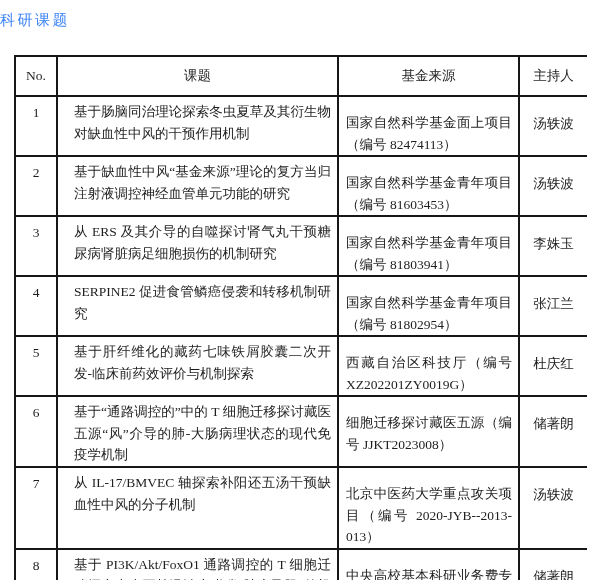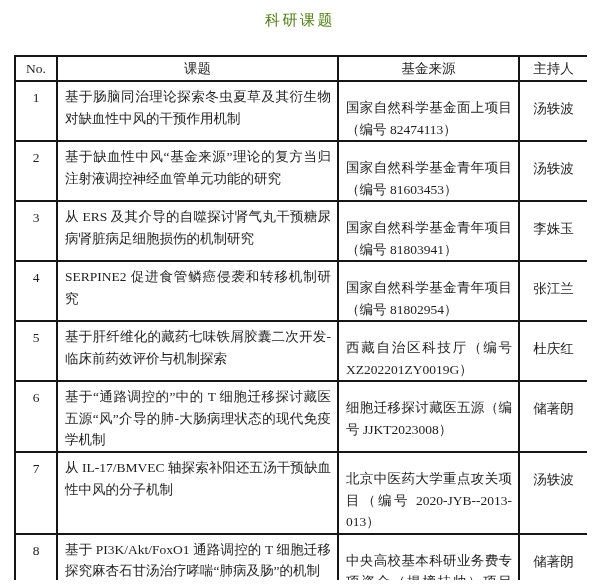--- a/index.html
+++ b/index.html
@@ -13,24 +13,23 @@
     background: #ffffff;
     overflow: hidden;
     font-family: "Liberation Serif", "DejaVu Serif", serif;
     color: #1e1e1e;
   }
   .doc-title {
     position: absolute;
     top: 11px;
     left: 0;
     width: 600px;
-    text-align: center;
     font-size: 15px;
     letter-spacing: 2.5px;
-    color: #4d7c0f;
+    color: #3b82f6;
   }
   .table-wrap {
     position: absolute;
     left: 14px;
     top: 55px;
     width: 573px;
     height: 525px;
     overflow: hidden;
   }
   table.research-table {
@@ -40,29 +39,29 @@
   }
   .research-table th,
   .research-table td {
     border: 2px solid #161616;
     font-weight: normal;
     font-size: 13.5px;
     line-height: 21.5px;
     padding: 0;
     overflow: hidden;
   }
-  .research-table thead tr { height: 25px; }
+  .research-table thead tr { height: 40px; }
   .research-table th {
     text-align: center;
     vertical-align: middle;
     font-size: 13.5px;
   }
   .research-table td { vertical-align: top; }
   td.cell-no     { text-align: center; padding-top: 5px; }
-  td.cell-topic  { text-align: justify; padding: 4px 6px 0 7px; margin-left: 20px; }
+  td.cell-topic  { text-align: justify; padding: 4px 6px 0 16px; margin-left: 20px; }
   td.cell-fund   { text-align: justify; padding: 15px 6px 0 7px; }
   td.cell-leader { text-align: center; padding-top: 16px; }
 
   tbody tr:nth-child(1) { height: 51px; }
   tbody tr:nth-child(2) { height: 55px; }
   tbody tr:nth-child(3) { height: 53px; }
   tbody tr:nth-child(4) { height: 49px; }
   tbody tr:nth-child(5) { height: 50px; }
   tbody tr:nth-child(6) { height: 71px; }
   tbody tr:nth-child(7) { height: 72px; }

